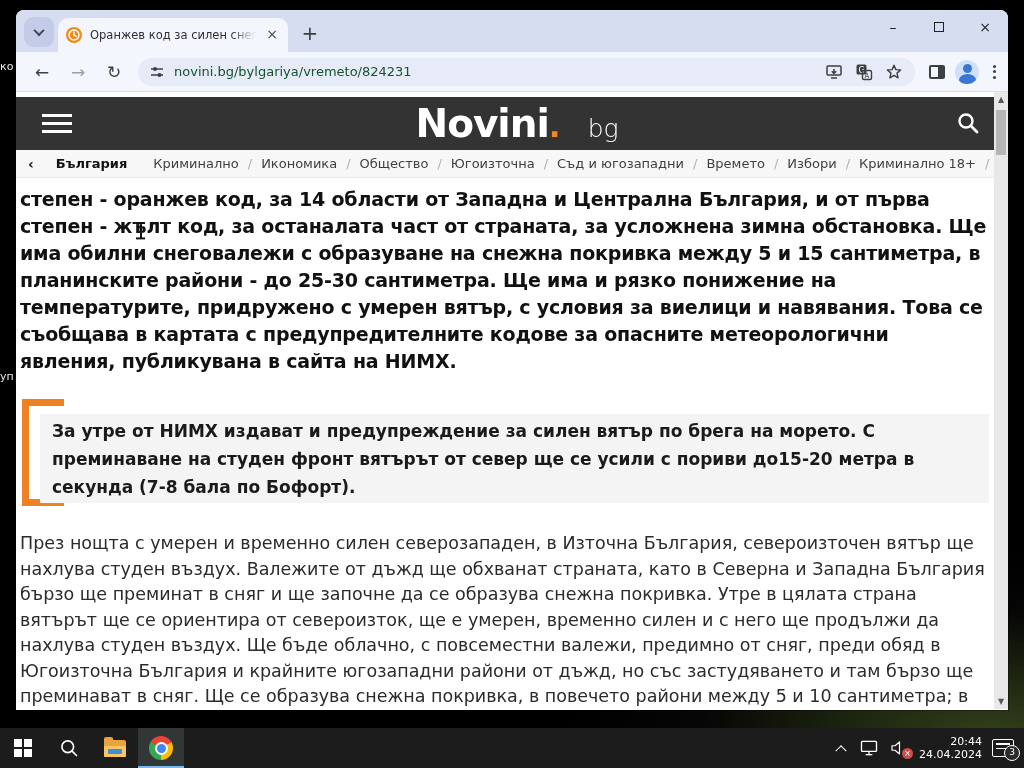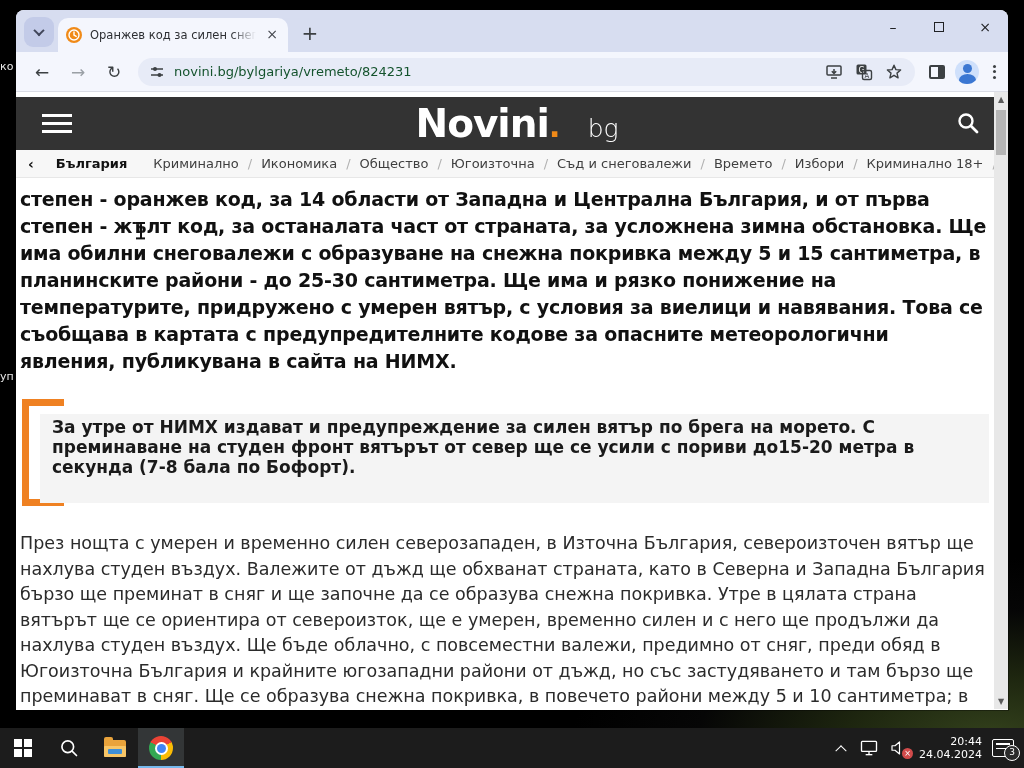--- a/index.html
+++ b/index.html
@@ -73,21 +73,21 @@
   .nav-item { cursor:pointer; white-space:nowrap; }
   .nav-item + .nav-item::before { content:"/"; color:#b0b0b0; font-weight:400; margin:0 9px; }
 
   .article { padding:8px 5px 0 4px; }
   .p1 { font-weight:bold; font-size:19px; line-height:27px; color:#111; letter-spacing:-0.2px; }
   .quote-wrap { position:relative; margin:24px 0 0 0; height:110px; }
   .quote-bracket { position:absolute; left:2px; top:0; width:42px; height:107px;
     border-left:7px solid #ef8122; border-top:7px solid #ef8122; border-bottom:7px solid #ef8122; }
   .quote-box { position:absolute; left:20px; right:0; top:15px; bottom:6px; background:#f4f4f4; }
   .quote-text { position:absolute; left:32px; right:60px; top:18px; font-weight:bold; font-size:17px;
-    line-height:20px; color:#1a1a1a; }
+    line-height:28px; color:#1a1a1a; }
   .p2 { margin-top:22px; font-size:17.5px; line-height:25.5px; color:#2b2b2b; }
 
   
   .scrollbar { position:absolute; right:0; top:0; bottom:0; width:14px; background:#e8e8e8; }
   .sb-btn { position:absolute; left:0; width:14px; height:15px; display:flex; align-items:center;
     justify-content:center; font-size:8px; color:#5a5a5a; cursor:pointer; }
   .sb-up { top:0; } .sb-down { bottom:0; }
   .sb-thumb { position:absolute; left:2px; top:18px; width:10px; height:45px; background:#b5b5b5; cursor:pointer; }
 
   
@@ -217,21 +217,21 @@
           </svg>
         </div>
 
         <div class="cat-nav">
           <span class="cat-prev">‹</span>
           <span class="cat-active">България</span>
           <span class="nav-item">Криминално</span>
           <span class="nav-item">Икономика</span>
           <span class="nav-item">Общество</span>
           <span class="nav-item">Югоизточна</span>
-          <span class="nav-item">Съд и снеговалежи</span>
+          <span class="nav-item">Съд и югозападни</span>
           <span class="nav-item">Времето</span>
           <span class="nav-item">Избори</span>
           <span class="nav-item">Криминално 18+</span>
           <span class="nav-item">Политика</span>
 
         </div>
 
         <div class="article">
           <div class="p1">степен - оранжев код, за 14 области от Западна и Централна България, и от първа степен - жълт код, за останалата част от страната, за усложнена зимна обстановка. Ще има обилни снеговалежи с образуване на снежна покривка между 5 и 15 сантиметра, в планинските райони - до 25-30 сантиметра. Ще има и рязко понижение на температурите, придружено с умерен вятър, с условия за виелици и навявания. Това се съобщава в картата с предупредителните кодове за опасните метеорологични явления, публикувана в сайта на НИМХ.</div>
 

